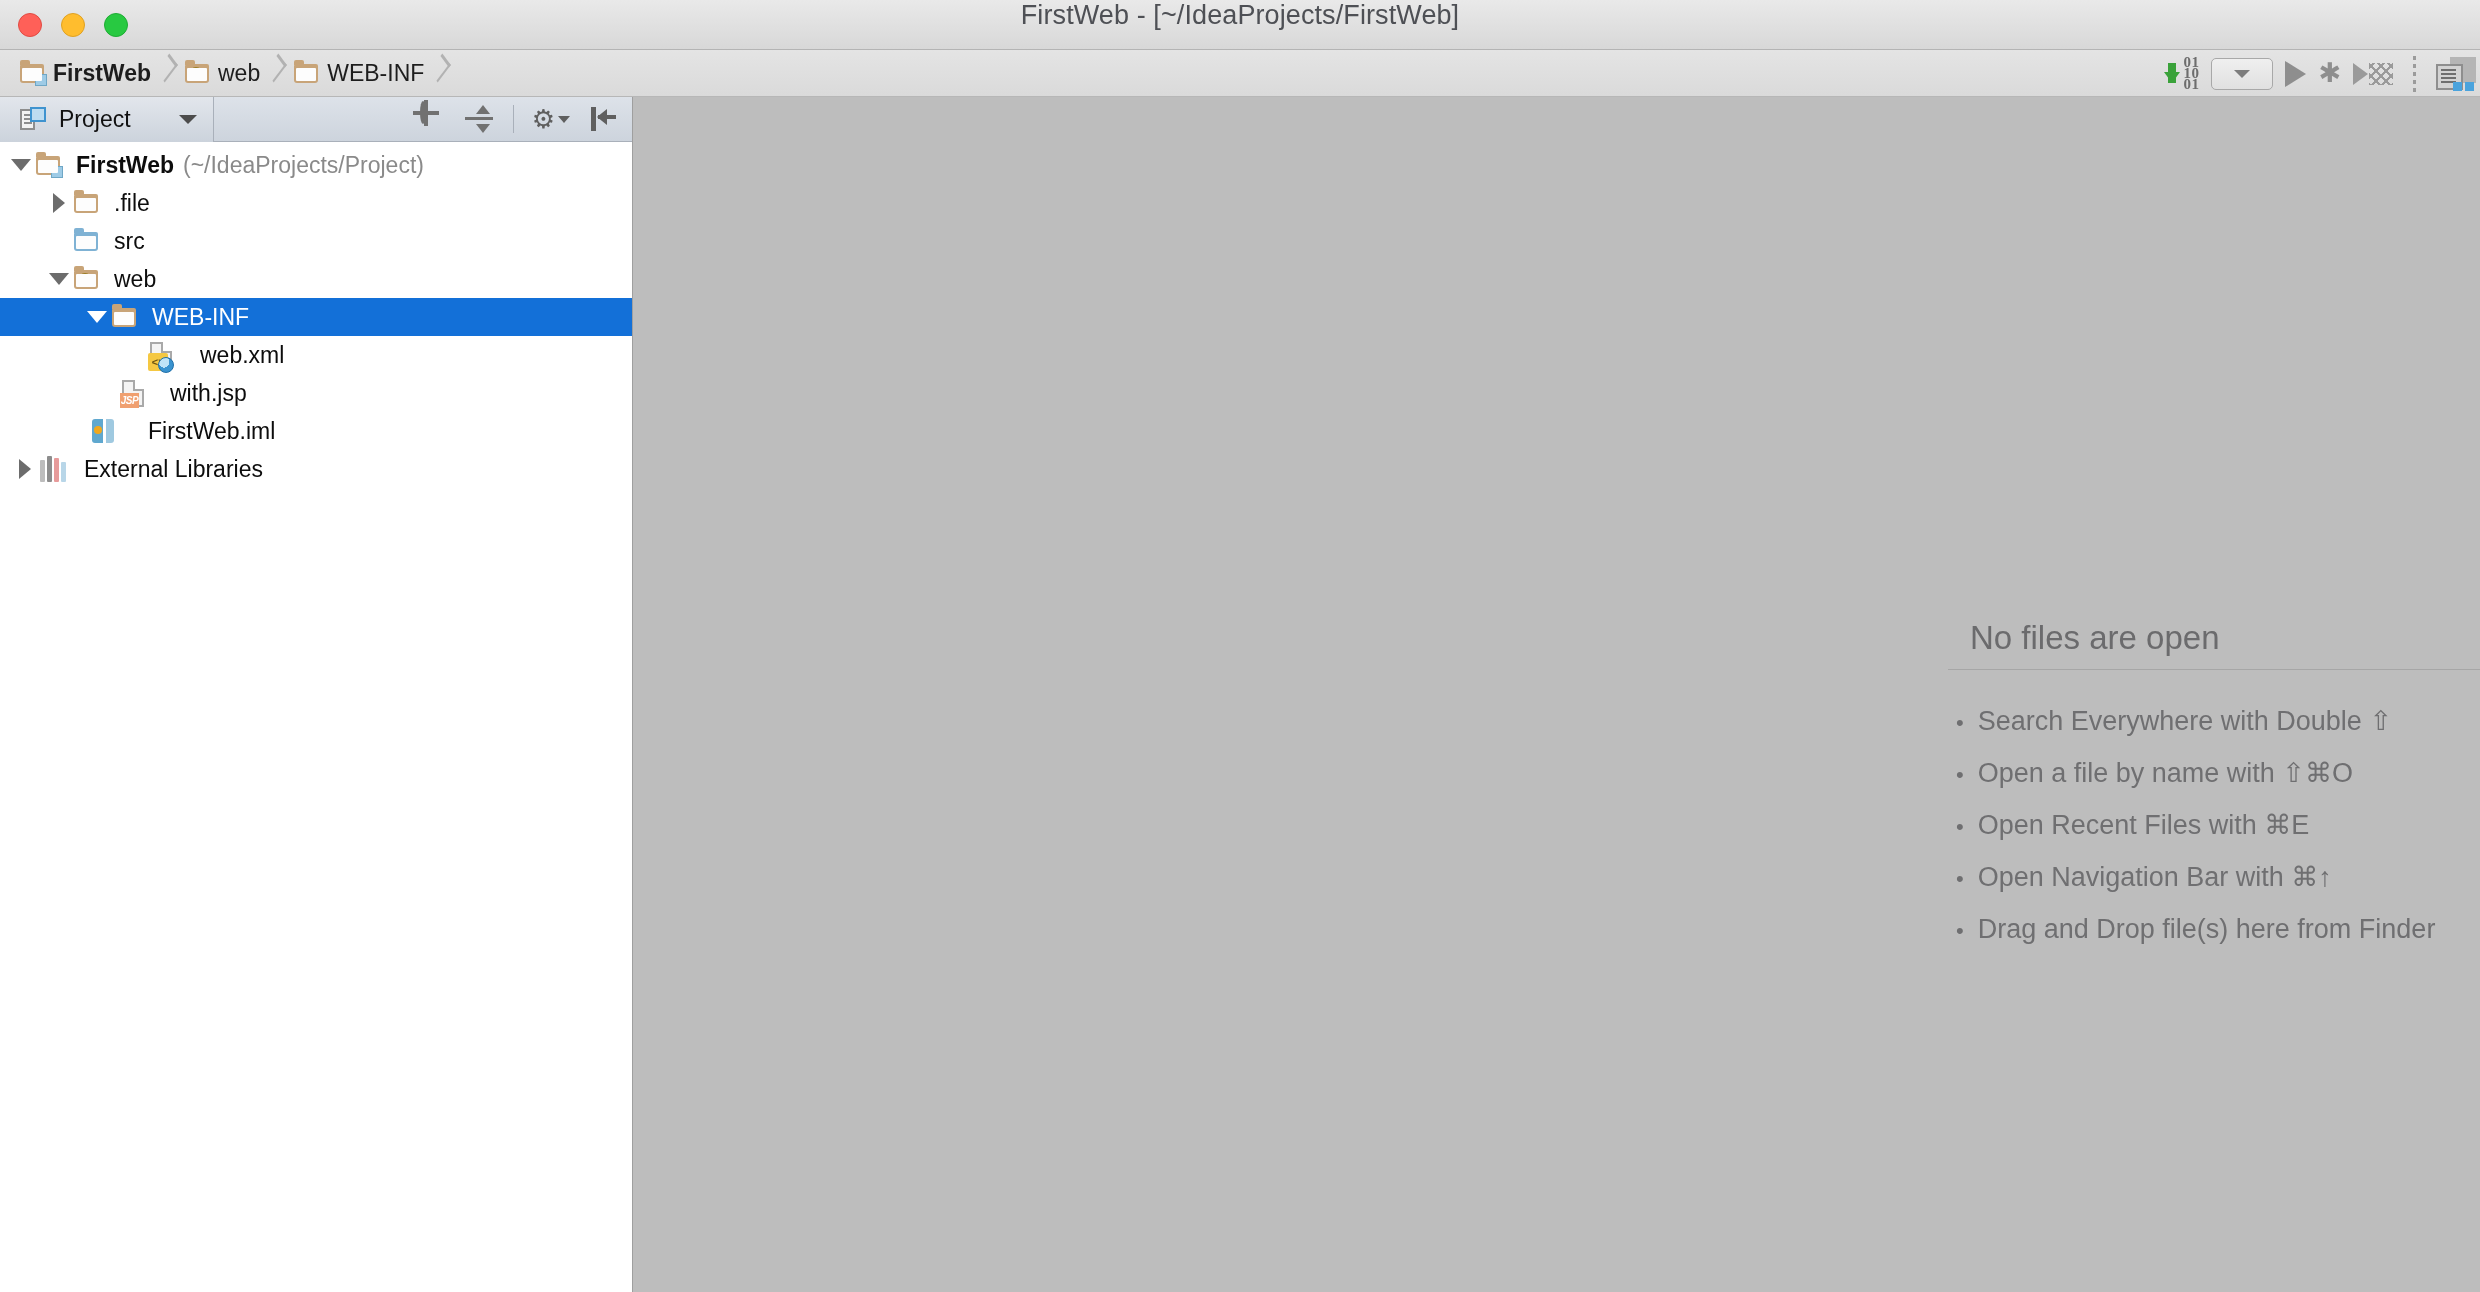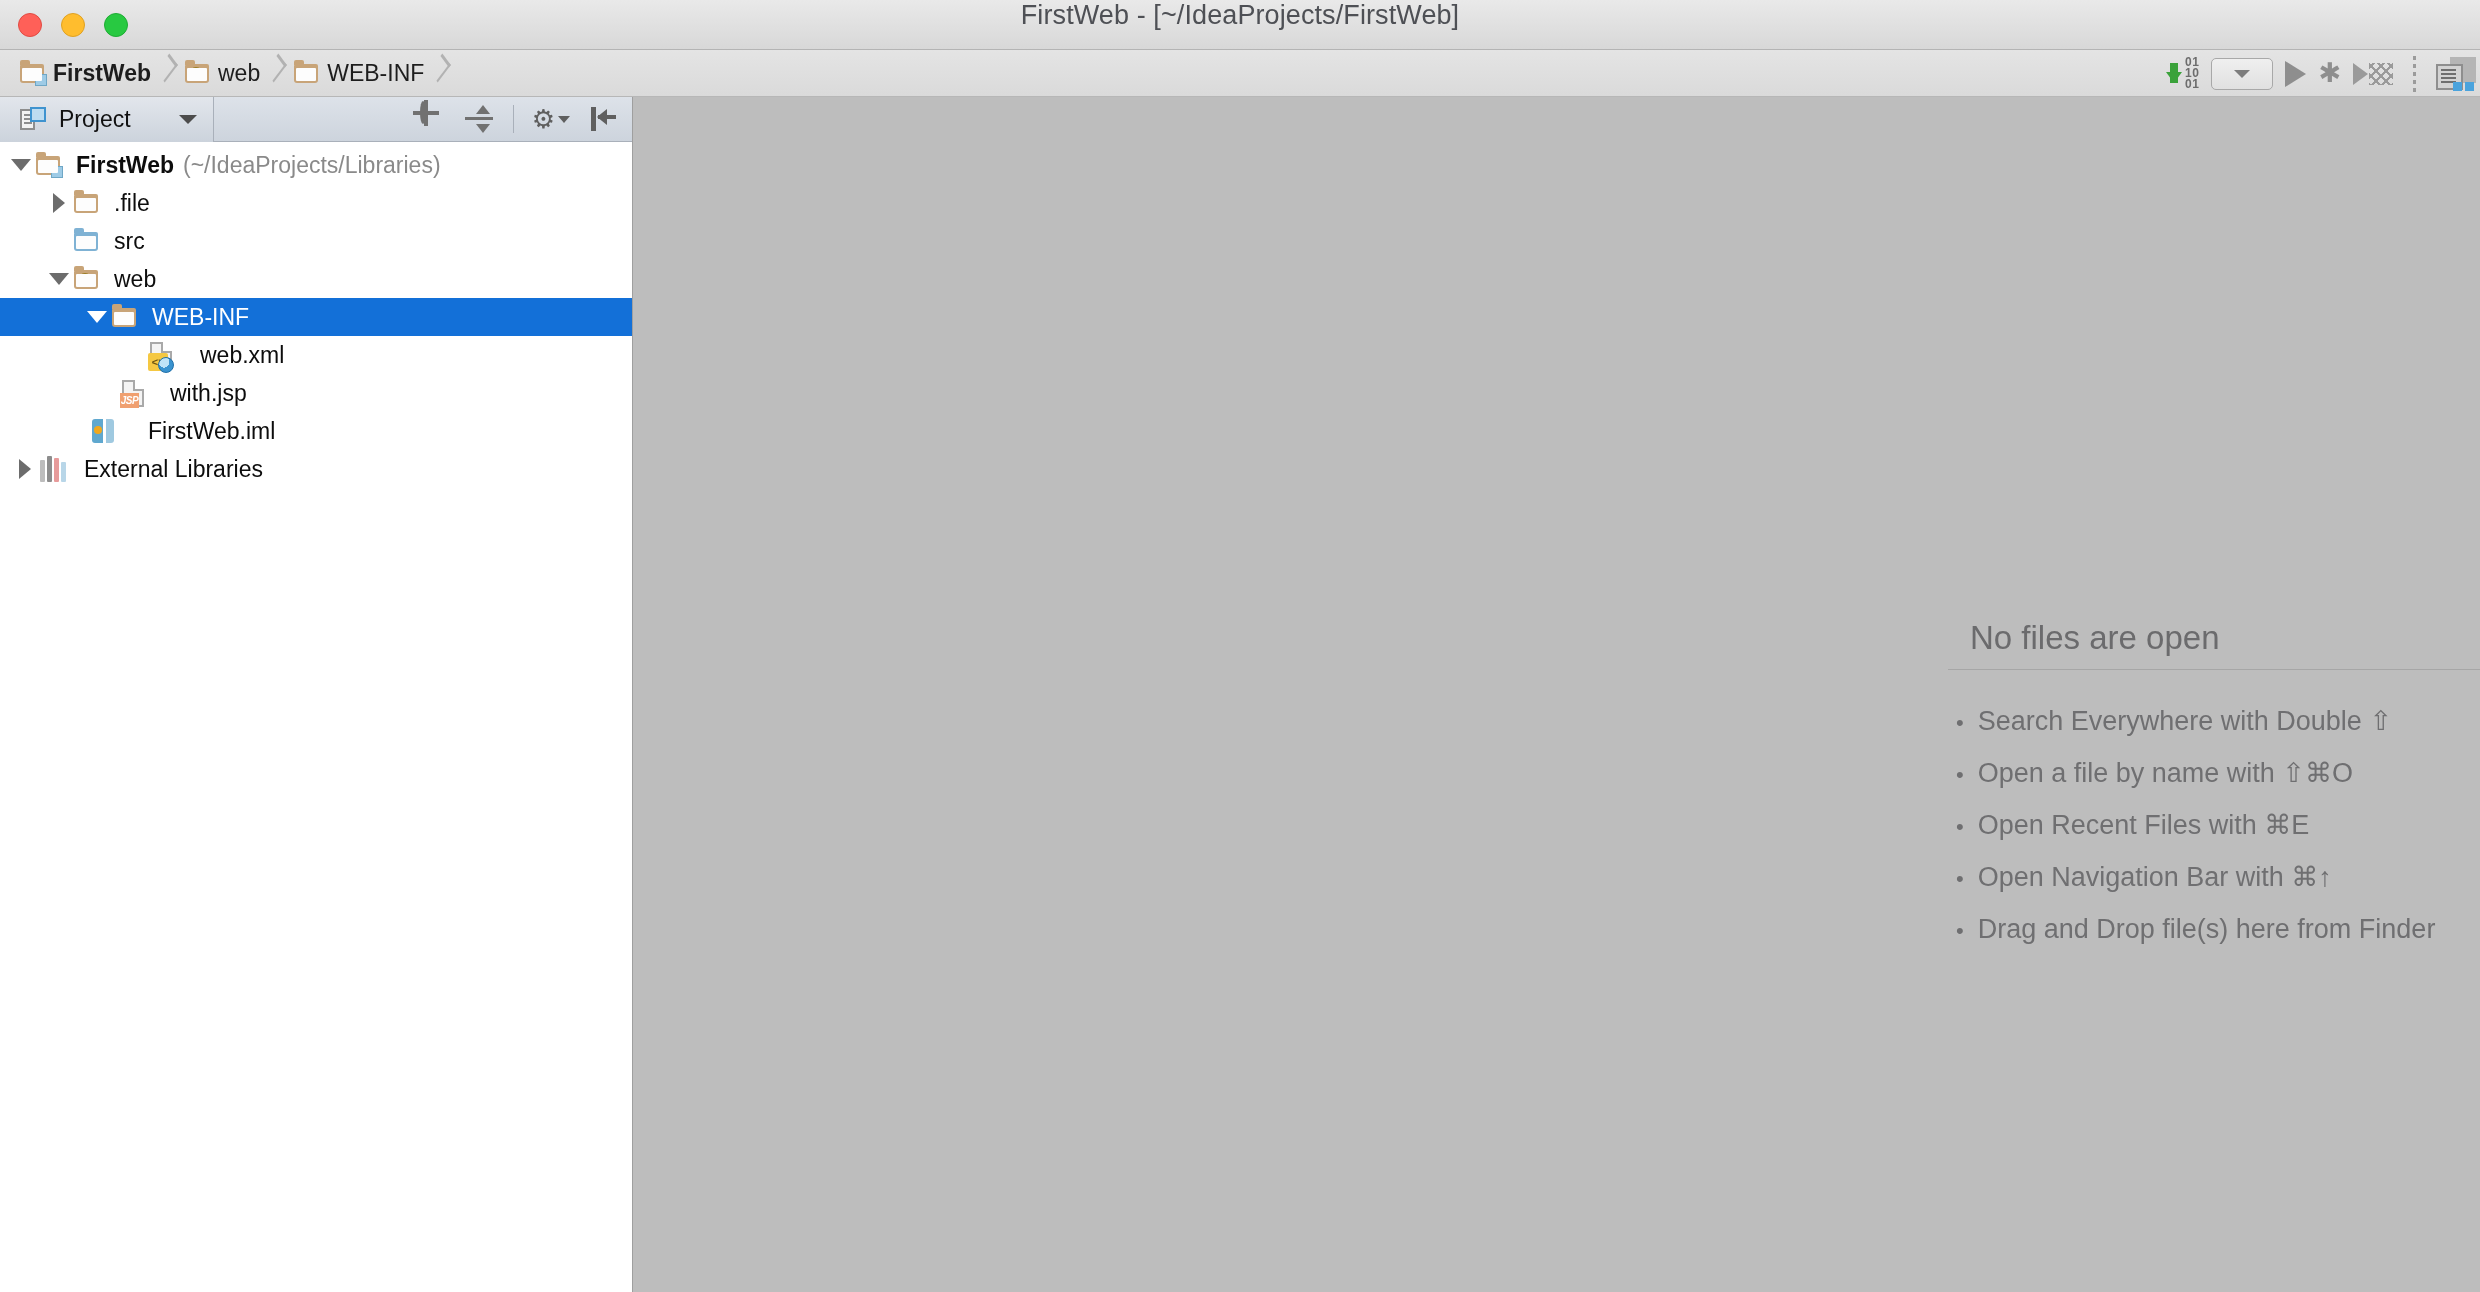--- a/index.html
+++ b/index.html
@@ -172,22 +172,22 @@
     margin-top: 8px;
   }
   .make-arrow::before {
     content: "";
     position: absolute;
     left: -4px; top: -20px;
     width: 8px; height: 20px;
     background: #3aa23a;
   }
   .make-bits {
-    font-family: Liberation Sans, sans-serif;
-    font-size: 12px;
+    font-family: Liberation Serif, serif;
+    font-size: 15px;
     line-height: 11px;
     font-weight: bold;
     color: #6d6d6d;
     letter-spacing: .5px;
   }
   .run-combo {
     width: 62px; height: 32px;
     border: 1px solid #a8a8a8;
     border-radius: 5px;
     background: linear-gradient(to bottom, #efefef, #e0e0e0);
@@ -659,21 +659,21 @@
       <div class="tree">
 
         <div class="node" style="padding-left:6px;">
           <span class="twisty open"></span>
           <span class="node-icon">
             <span class="folder mod-badge">
                 <i class="badge"></i>
               </span>
           </span>
           <span class="node-label bold">FirstWeb</span>
-          <span class="node-sub">(~/IdeaProjects/Libraries)</span>
+          <span class="node-sub">(~/IdeaProjects/Project)</span>
         </div>
 
         <div class="node" style="padding-left:44px;">
           <span class="twisty closed"></span>
           <span class="node-icon">
             <span class="folder"></span>
           </span>
           <span class="node-label">.file</span>
         </div>
 

